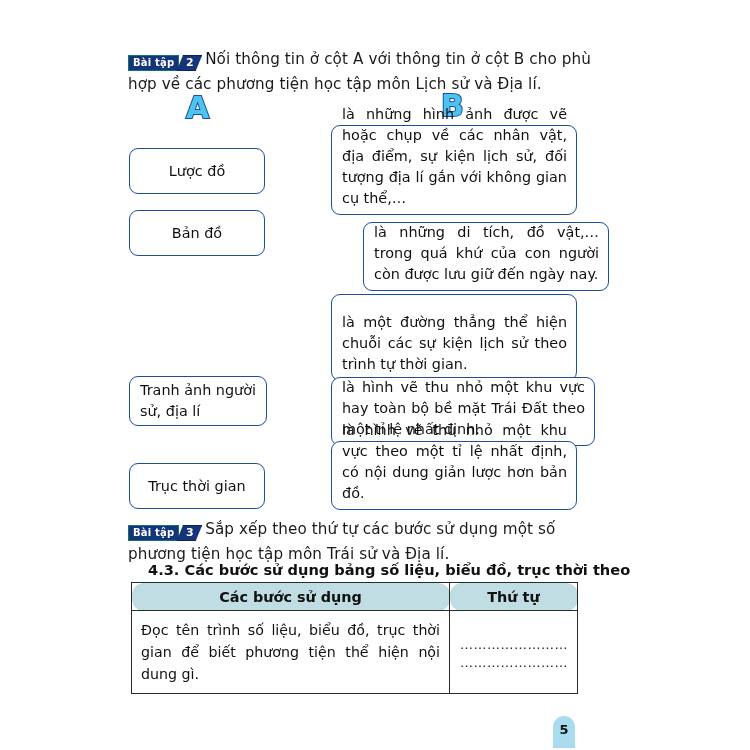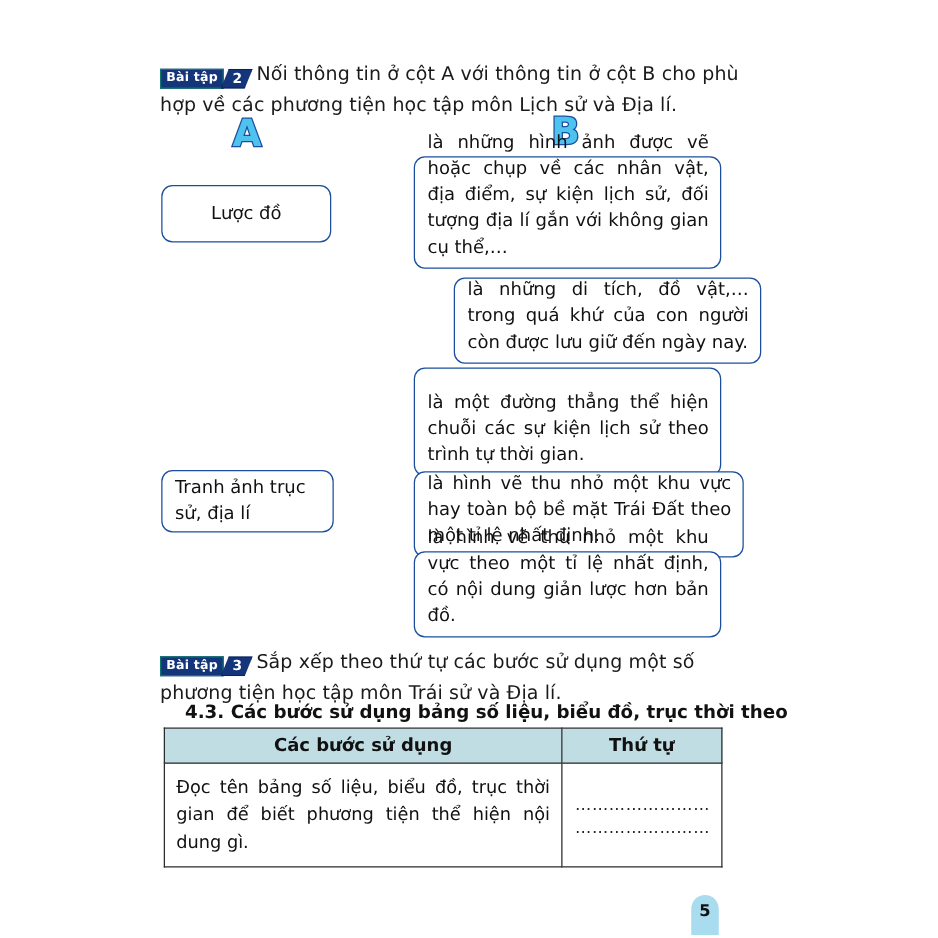--- a/index.html
+++ b/index.html
@@ -162,20 +162,21 @@
     box-sizing: border-box;
   }
   .tbl th {
     background: #bfdde3;
     font-size: 14.4px;
     font-weight: bold;
     color: #111111;
     padding: 5px 4px;
     text-align: center;
     height: 28px;
+    border-radius: 12px;
   }
   .tbl td {
     font-size: 14.2px;
     line-height: 22px;
     color: #111111;
     padding: 8px 9px;
     vertical-align: middle;
     height: 64px;
   }
   .col-steps { width: 318px; }
@@ -228,22 +229,28 @@
   <div class="ex-head" id="ex2-head">
     <span class="badge"><span class="badge-label">Bài tập</span><span class="badge-num"><span>2</span></span></span><span class="ex-head-text">Nối thông tin ở cột A với thông tin ở cột B cho phù hợp về các phương tiện học tập môn Lịch sử và Địa lí.</span>
   </div>
 
   <div class="col-letter" id="letter-a">A</div>
   <div class="col-letter" id="letter-b">B</div>
 
   <div class="mbox mbox-left" id="lb-0">
     <span>Lược đồ</span>
   </div>
+  <div class="mbox mbox-left" id="lb-1">
+    <span>Bản đồ</span>
+  </div>
   <div class="mbox mbox-left lalign" id="lb-3">
-    <span>Tranh ảnh trục sử, địa lí</span>
+    <span>Tranh ảnh người sử, địa lí</span>
+  </div>
+  <div class="mbox mbox-left" id="lb-4">
+    <span>Trục thời gian</span>
   </div>
 
   <div class="mbox mbox-right" id="rb-0">
     <span class="inner">là những hình ảnh được vẽ hoặc chụp về các nhân vật, địa điểm, sự kiện lịch sử, đối tượng địa lí gắn với không gian cụ thể,…</span>
   </div>
   <div class="mbox mbox-right" id="rb-1">
     <span class="inner">là những di tích, đồ vật,… trong quá khứ của con người còn được lưu giữ đến ngày nay.</span>
   </div>
   <div class="mbox mbox-right" id="rb-2">
     <span class="inner">là một đường thẳng thể hiện chuỗi các sự kiện lịch sử theo trình tự thời gian.</span>
@@ -270,21 +277,21 @@
       <col class="col-order">
     </colgroup>
     <thead>
       <tr>
         <th>Các bước sử dụng</th>
         <th>Thứ tự</th>
       </tr>
     </thead>
     <tbody>
       <tr>
-        <td class="cell-steps">Đọc tên bảng số liệu, biểu đồ, trục thời gian để biết phương tiện thể hiện nội dung gì.</td>
+        <td class="cell-steps">Đọc tên trình số liệu, biểu đồ, trục thời gian để biết phương tiện thể hiện nội dung gì.</td>
         <td class="cell-order">
           <span class="dotline">…………………………</span>
           <span class="dotline">…………………………</span>
         </td>
       </tr>
     </tbody>
   </table>
 
   <div class="pagetab"></div>
   <div class="pagenum">5</div>

